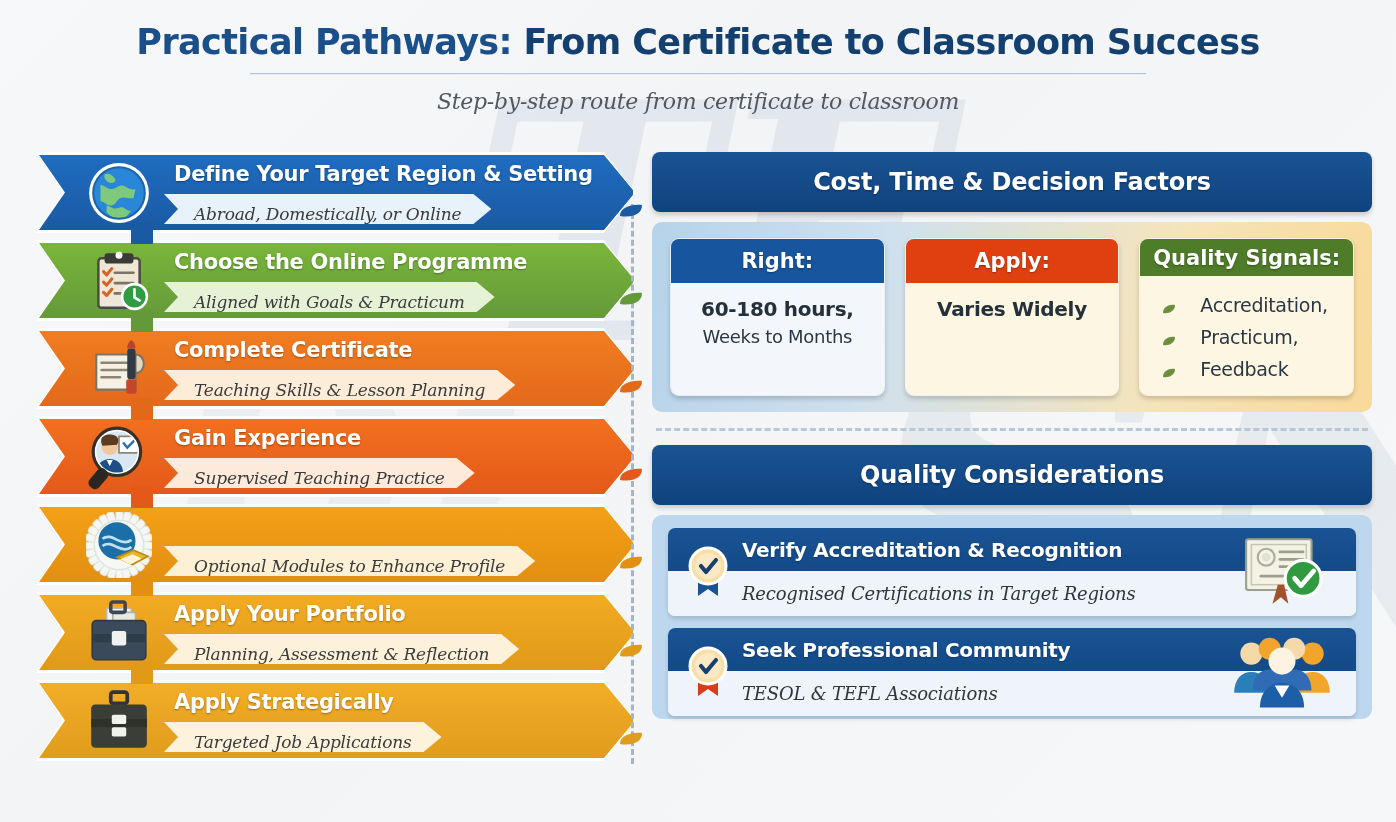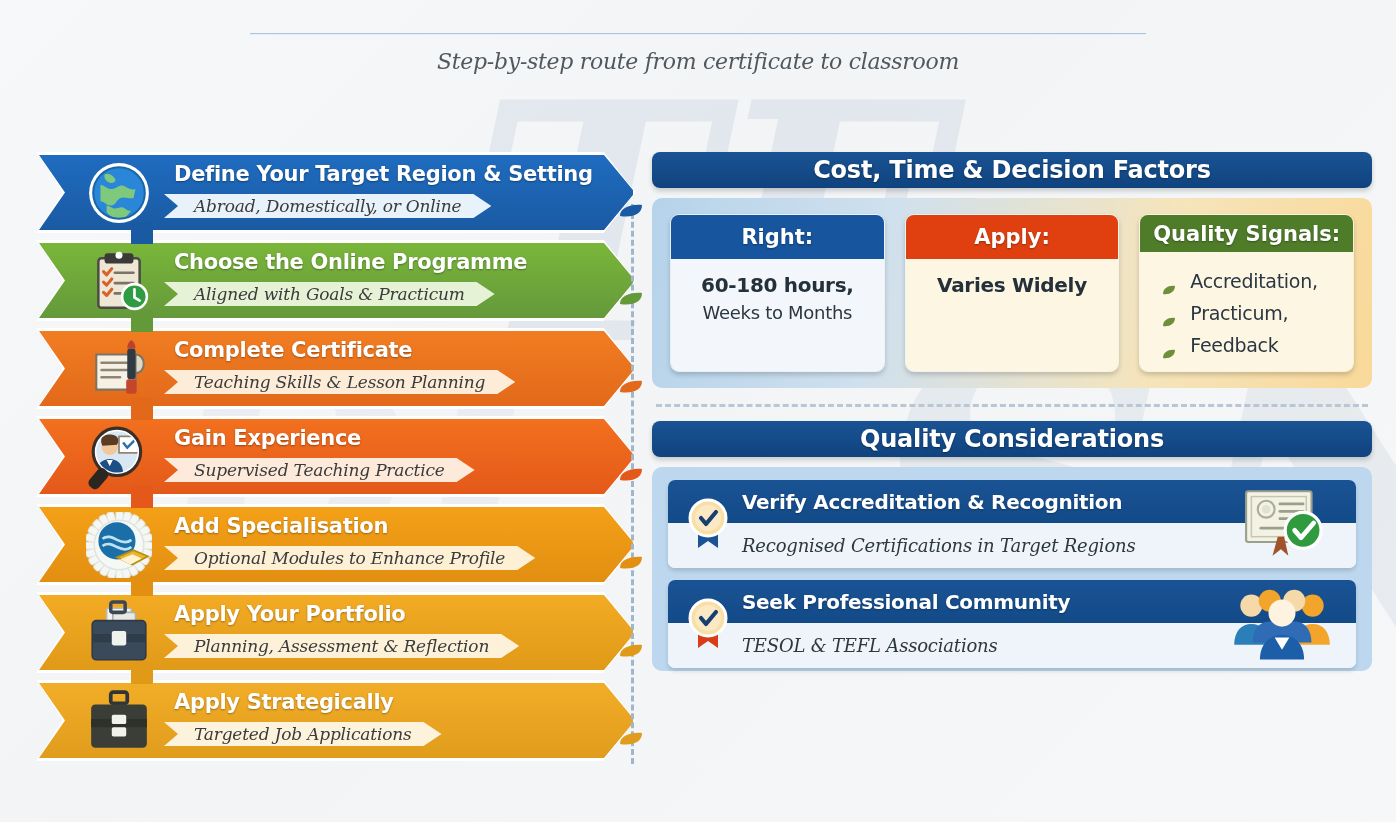--- a/index.html
+++ b/index.html
@@ -77,22 +77,22 @@
     position: absolute; left: 95px; top: 70px; width: 22px; height: 22px; z-index: 1;
   }
   .step-title {
     position: absolute; left: 138px; top: 10px;
     font-size: 21px; font-weight: 700; color: #ffffff;
     text-shadow: 0 1px 2px rgba(0,0,0,0.35);
     letter-spacing: -0.3px; white-space: nowrap;
   }
   .sub-wrap { position: absolute; left: 128px; top: 42px; height: 30px; }
   .sub-rib {
-    position: relative; height: 24px; padding: 0 30px 0 30px;
-    display: flex; align-items: center;
+    position: relative; height: 30px; padding: 0 30px 0 30px;
+    display: flex; align-items: flex-end;
     clip-path: polygon(0 0, calc(100% - 18px) 0, 100% 50%, calc(100% - 18px) 100%, 0 100%, 14px 50%);
   }
   .sub-rib span {
     font-size: 17px; font-style: italic; font-family: "DejaVu Serif", serif;
     color: #3b3b3b; white-space: nowrap; letter-spacing: -0.2px;
   }
   .step-icon {
     position: absolute; left: 50px; top: 8px;
     width: 66px; height: 66px; z-index: 3;
   }
@@ -102,21 +102,21 @@
     position: absolute; left: 631px; top: 52px;
     width: 0; height: 560px;
     border-left: 3px dashed #9fb6cc;
   }
   .leaf { position: absolute; width: 26px; height: 15px; }
 
   
   .right { position: absolute; left: 652px; top: 0; width: 720px; }
 
   .panel-head {
-    border-radius: 8px; height: 36px;
+    border-radius: 8px; height: 60px;
     background: linear-gradient(180deg,#1a5394 0%,#0f437e 100%);
     display: flex; align-items: center; justify-content: center;
     box-shadow: 0 3px 5px rgba(0,0,0,0.18);
   }
   .panel-head span {
     color: #fff; font-size: 24px; font-weight: 700; letter-spacing: -0.2px;
     text-shadow: 0 1px 2px rgba(0,0,0,0.35);
   }
 
   .factors-body {
@@ -134,21 +134,21 @@
     height: 44px; display: flex; align-items: center; justify-content: center;
   }
   .fcard-head span {
     color: #fff; font-size: 21px; font-weight: 700;
     text-shadow: 0 1px 2px rgba(0,0,0,0.35);
   }
   .fcard-body { flex: 1; padding: 14px 10px 5px; text-align: center; }
   .fcard-body .l1 { font-size: 20px; font-weight: 700; color: #24303a; letter-spacing: -0.3px; }
   .fcard-body .l2 { font-size: 18px; color: #2a3742; margin-top: 5px; letter-spacing: -0.3px; }
   .bullets { text-align: left; padding: 4px 6px 0 12px; }
-  .bullets li { list-style: none; display: flex; align-items: flex-end; gap: 14px; margin-bottom: 10px; }
+  .bullets li { list-style: none; display: flex; align-items: center; gap: 24px; margin-bottom: 10px; }
   .bullets li span.txt { font-size: 19px; color: #2a3742; letter-spacing: -0.3px; }
 
   .hsep { margin: 16px 4px 14px; border-top: 3px dashed #b9c7d4; }
 
   .qc-body {
     margin-top: 10px; border-radius: 10px; padding: 13px 16px;
     background: #bcd7ee; height: 204px;
   }
   .qc-card {
     border-radius: 7px; overflow: hidden; background: #f3f7fb;
@@ -177,20 +177,23 @@
 </head>
 <body>
 
 <div id="root">
 
   <div class="wm wm-a">TF</div>
   <div class="wm wm-b">SN</div>
   <div class="wm wm-c">DL</div>
 
   <div class="header">
+    <div class="title">
+      <span>Practical Pathways:</span><span class="t2"> From Certificate to Classroom Success</span>
+    </div>
     <div class="rule"></div>
     <div class="subtitle">Step-by-step route from certificate to classroom</div>
   </div>
 
   <div class="board">
 
     <div class="steps" id="steps-col">
         <div class="step">
     <div class="step-connector" style="background:#1a5aa3"></div>
     <div class="chev">
@@ -331,21 +334,20 @@
                 <rect x="29" y="-1" width="7" height="66" rx="2.5" fill="#f4f7f3" stroke="#e2e6e1" transform="rotate(150 32 32)"></rect>
                 <rect x="29" y="-1" width="7" height="66" rx="2.5" fill="#f4f7f3" stroke="#e2e6e1" transform="rotate(165 32 32)"></rect>
               </g>
         <circle cx="32" cy="32" r="24" fill="#f6f8f5" stroke="#e0e4df" stroke-width="1.5"></circle>
         <circle cx="30" cy="28" r="18" fill="#1a6fa8"></circle>
         <path d="M16 26c5-4 10-1 14 1s9 4 14 0" stroke="#bfe2f2" stroke-width="2.6" fill="none"></path>
         <path d="M16 33c5-4 10-1 14 1s9 4 14 0" stroke="#bfe2f2" stroke-width="2.6" fill="none"></path>
         <path d="M30 44l16-7 14 6-15 8z" fill="#e8b72a" stroke="#b98c14" stroke-width="1.6"></path>
         <path d="M33 46l12-5 9 4-11 6z" fill="#fdf3d2"></path>
             </svg></div>
-    <div class="step-title">Add Specialisation</div>
     <div class="sub-wrap">
       <div class="sub-rib" style="background:#fdf0d4">
         <span>Optional Modules to Enhance Profile</span>
       </div>
     </div>
         </div>
         <div class="step">
     <div class="step-connector" style="background:#e09a18"></div>
     <div class="chev">
       <div class="chev-outer"></div>

